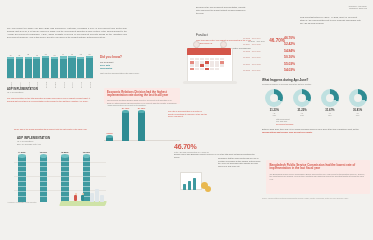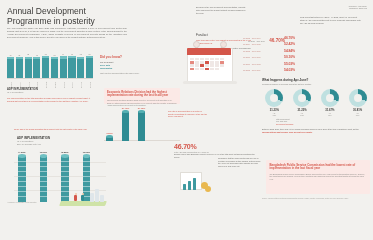--- a/index.html
+++ b/index.html
@@ -169,21 +169,20 @@
   .moneyill .doc{position:absolute;background:#fff;border:.5px solid #e0ddd7;border-radius:.5px;}
 
   .footer{position:absolute;left:262px;top:198px;width:108px;font-size:1.6px;line-height:2.1px;color:#a5a39f;}
   .footer2{position:absolute;left:7px;top:202px;width:100px;font-size:1.6px;color:#a5a39f;}
 </style>
 </head>
 <body>
 
 <div class="page">
 
-  <div class="title">Annual Development Programme in posterity</div>
   <div class="intro">The new budget for fiscal year 2019-2020 was announced yesterday, promising a pool of development and sector-wise funding. But all in all, a lot can be achieved. Each year the government allocates a large portion of the annual budget to the Annual Development Programme (ADP), which consists of scores of development projects across all the ministries and government divisions. How is this money spent? How much of the budget actually gets implemented?</div>
   <div class="credit">
     <div>Research: Asrar Jaedy</div>
     <div>Infographic: Zarin Mira</div>
   </div>
 
   <div class="topright-note">Because of the lack of efficient implementation, projects often implement the budget without physical finishing all the work.</div>
   <div class="cpd-note">CPD found that between FY2009 - FY2018, about 41-45 percent stage of ADP implementation got to more moderate comparable with our ADP physical progress.</div>
 
   <div class="bigtop">

